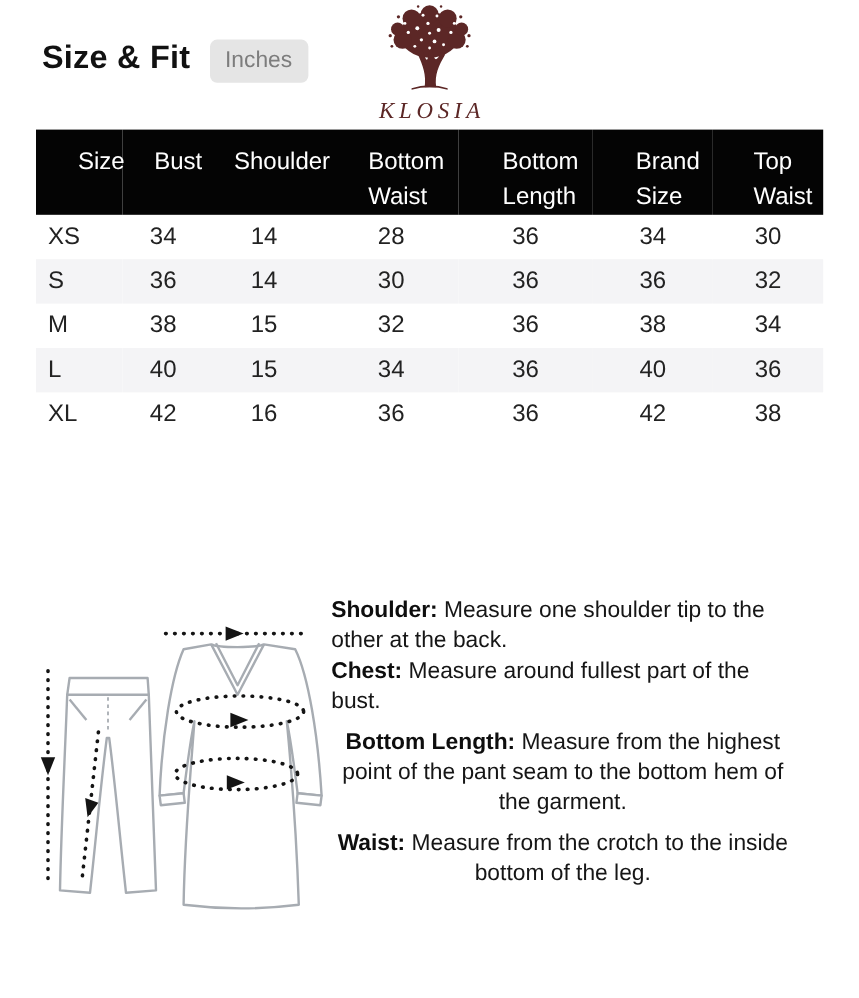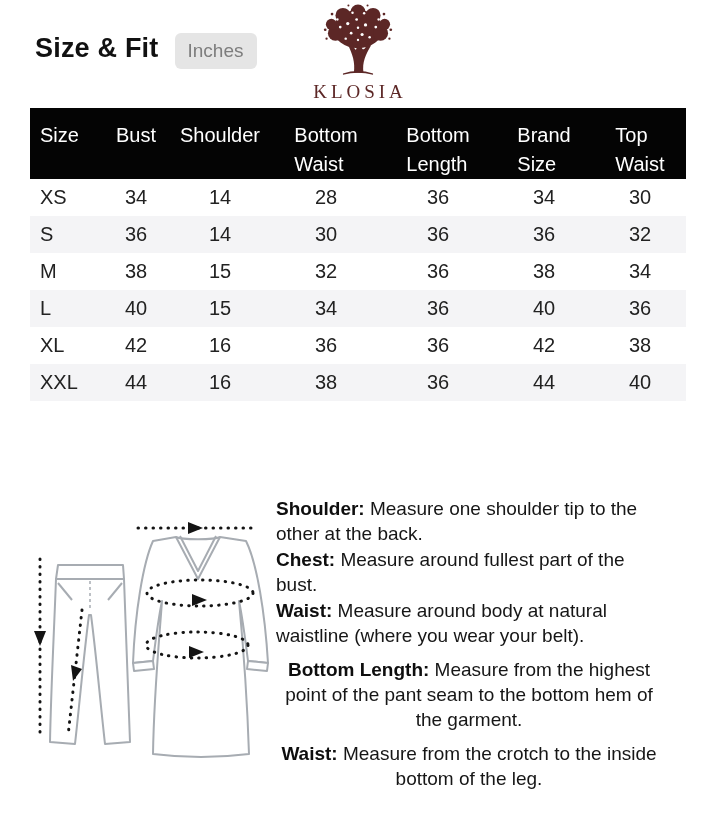--- a/index.html
+++ b/index.html
@@ -15,34 +15,34 @@
   .title-row { position:absolute; left:35px; top:33px; display:flex; align-items:flex-start; gap:16px; }
   .page-title { font-size:27px; font-weight:700; color:#111; letter-spacing:0.2px; }
   .units-badge {
     background:#e5e5e5; color:#7d7d7d; font-size:19px; line-height:1;
     padding:8px 13px 9px; border-radius:6px;
   }
   .brand { position:absolute; left:0; top:4px; width:716px; text-align:center; }
   .brand-inner { display:inline-block; }
   .brand-name {
     font-family:"Liberation Serif", serif; font-size:19px; letter-spacing:4px;
-    color:#5c2726; margin-top:1px; text-indent:4px;
+    color:#5c2726; margin-top:1px; text-indent:4px;font-style:italic;
   }
 
   
   table.size-chart {
     position:absolute; left:30px; top:108px; width:656px;
     border-collapse:collapse; table-layout:fixed;
   }
   .size-chart thead th {
     background:#040404; color:#ffffff; font-weight:400; font-size:20px;
     vertical-align:top; padding:13px 0 0; height:70px; text-align:center;
   }
   .size-chart thead th .hdr { display:inline-block; text-align:left; line-height:29px; }
-  .size-chart thead th .hdr span { display:block; }
+  .size-chart thead th .hdr span { display:block;margin-left:25px; }
   .size-chart th.col-size, .size-chart td.col-size { text-align:left; padding-left:10px; }
   .size-chart tbody td {
     font-size:20px; color:#222; text-align:center; height:37px; padding:0;
   }
   .size-chart tbody tr:nth-child(even) { background:#f4f4f6; }
 
   
   .illustration { position:absolute; left:20px; top:503px; width:250px; height:282px; }
   .instructions {
     position:absolute; left:276px; top:496px; width:386px;
@@ -167,29 +167,20 @@
       </tr>
       <tr>
         <td class="col-size">XL</td>
         <td>42</td>
         <td>16</td>
         <td>36</td>
         <td>36</td>
         <td>42</td>
         <td>38</td>
       </tr>
-      <tr>
-        <td class="col-size">XXL</td>
-        <td>44</td>
-        <td>16</td>
-        <td>38</td>
-        <td>36</td>
-        <td>44</td>
-        <td>40</td>
-      </tr>
     </tbody>
   </table>
 
   <svg class="illustration" viewBox="0 0 250 282">
 
     <g fill="#ffffff" stroke="#a7acb2" stroke-width="2" stroke-linejoin="round">
       <path d="M36,76 C34,130 31,186 30,239 L55,241 C60,196 64,150 69,112 L71,112 C76,150 80,196 85,241 L110,239 C108,186 106,130 104,76 Z"></path>
       <path d="M38,62 L103,62 L104,76 L36,76 Z"></path>
       <path d="M38,80 L52,97" fill="none"></path>
       <path d="M102,80 L88,97" fill="none"></path>
@@ -226,18 +217,17 @@
 
     <g stroke="#141414" stroke-width="3" stroke-linecap="round" fill="none">
       <ellipse cx="177" cy="142" rx="51" ry="13" stroke-dasharray="0.5 7"></ellipse>
       <polygon points="169,143 184,149 169,155" fill="#141414" stroke="none"></polygon>
     </g>
   </svg>
 
   <div class="instructions">
     <p><b>Shoulder:</b> <span>Measure one shoulder tip to the other at the back.</span></p>
     <p><b>Chest:</b> <span>Measure around fullest  part of the bust.</span></p>
-    <p><b>Waist:</b> <span>Measure around body at natural waistline (where you wear your belt).</span></p>
     <p class="spaced"><b>Bottom Length:</b> <span>Measure from the highest point of the pant seam to the bottom hem of the garment.</span></p>
     <p class="spaced"><b>Waist:</b> <span>Measure from the crotch to the inside bottom of the leg.</span></p>
   </div>
 
 </div>
 
 </body></html>

